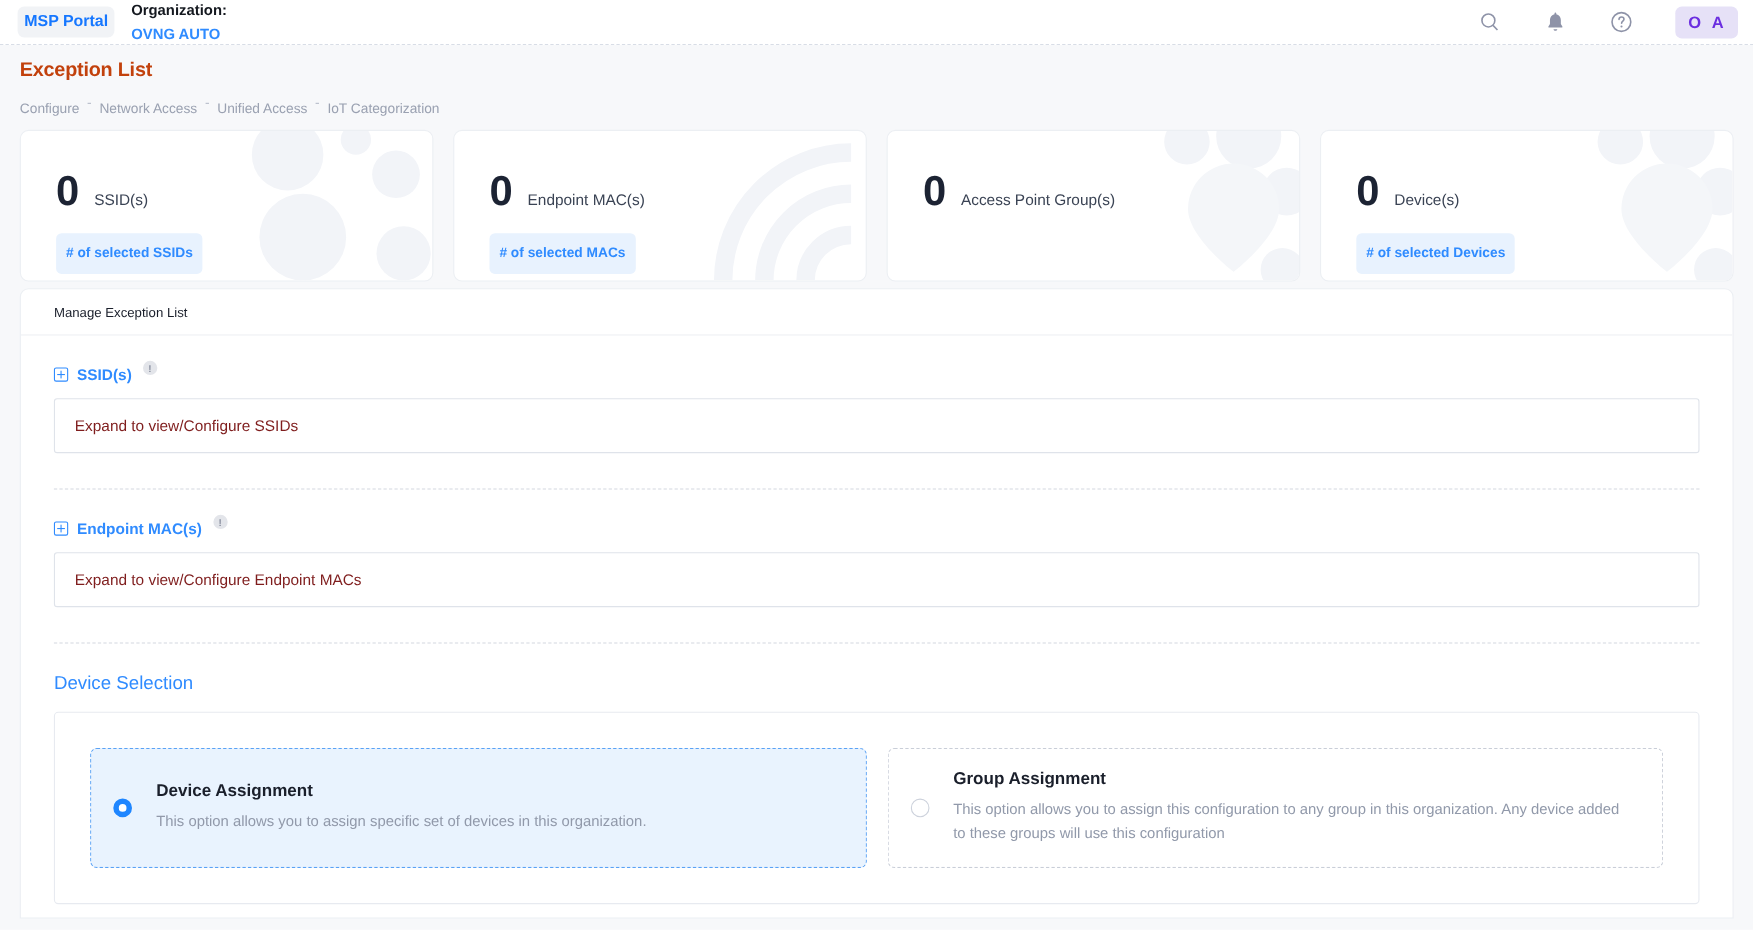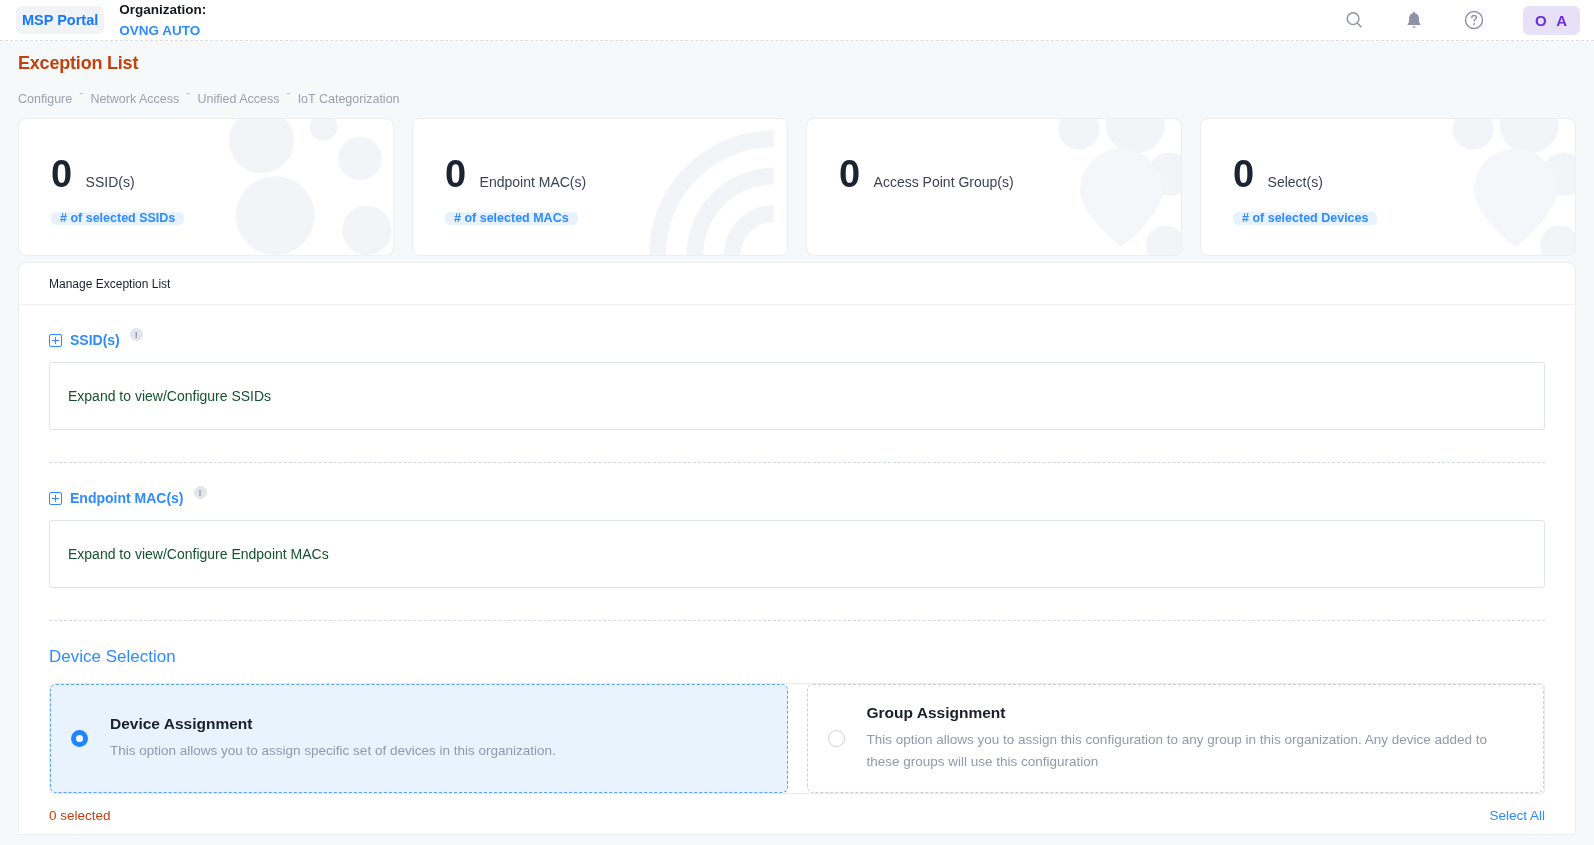--- a/index.html
+++ b/index.html
@@ -102,21 +102,21 @@
     font-size: 14px; color: #3a4354; margin-left: 9px;
     display: inline-block;
   }
   .card .pill {
     display: inline-block;
     margin-top: 21px;
     background: #e8f2fe;
     color: #2f8bff;
     font-size: 12.5px; font-weight: bold;
     border-radius: 5px;
-    padding: 0 9px;
+    padding: 12px 9px;
     line-height: 1;
     text-align: center;
   }
   .deco { position: absolute; right: 0; top: 0; height: 100%; pointer-events: none; }
 
   
   .panel {
     margin: 6px 18px 0 18px;
     background: #fff;
     border: 1px solid #eceff3;
@@ -158,40 +158,40 @@
     font-size: 9px; font-weight: bold;
     display: inline-flex; align-items: center; justify-content: center;
     align-self: flex-start; margin-top: -4px; margin-left: 2px;
     cursor: pointer;
   }
 
   .expand-box {
     margin-top: 14px;
     border: 1px solid #dfe3ea;
     border-radius: 3px;
-    height: 68px;
+    height: 50px;
     display: flex; align-items: center;
     padding-left: 18px;
-    font-size: 14px; color: #14532d;
+    font-size: 14px; color: #7f1d1d;
   }
 
   .dash-divider {
     border-top: 1px dashed #d4d8e0;
     margin-top: 32px;
   }
 
   .section-title {
     font-size: 17px; color: #2f8bff; padding-top: 26px;
   }
 
   .assign-wrap {
     margin-top: 16px;
     border: 1px solid #e7eaf0;
     border-radius: 4px;
-    padding: 0;
+    padding: 32px;
     display: flex;
     gap: 19px;
   }
   .assign-card {
     flex: 1;
     border: 1px dashed #c9ced8;
     border-radius: 6px;
     display: flex;
     align-items: center;
     gap: 22px;
@@ -312,21 +312,21 @@
 
   <div class="card">
     <svg class="deco" viewBox="0 0 200 138" width="200" height="138">
       <circle cx="98" cy="10" r="21" fill="#f2f4f8"></circle>
       <circle cx="155" cy="5" r="30" fill="#f2f4f8"></circle>
       <circle cx="190" cy="56" r="22" fill="#f2f4f8"></circle>
       <path d="M141 30 a42 42 0 0 1 42 42 c0 26-42 58-42 58 s-42-32-42-58 a42 42 0 0 1 42-42 z" fill="#f4f6f9"></path>
       <circle cx="186" cy="128" r="20" fill="#f2f4f8"></circle>
     </svg>
     <span class="num">0</span>
-    <span class="unit">Select(s)</span>
+    <span class="unit">Device(s)</span>
     <div><span class="pill"># of selected Devices</span></div>
   </div>
 </div>
 
 <div class="panel">
   <div class="panel-head">Manage Exception List</div>
 
   <div class="panel-body">
 
     <div class="expander">

